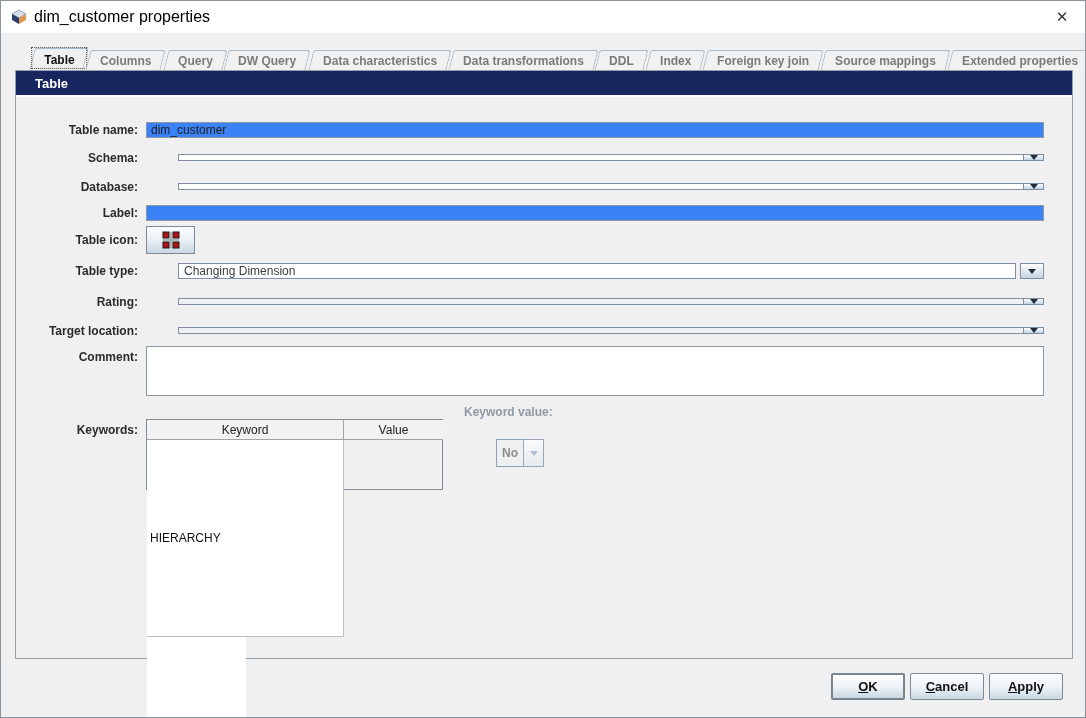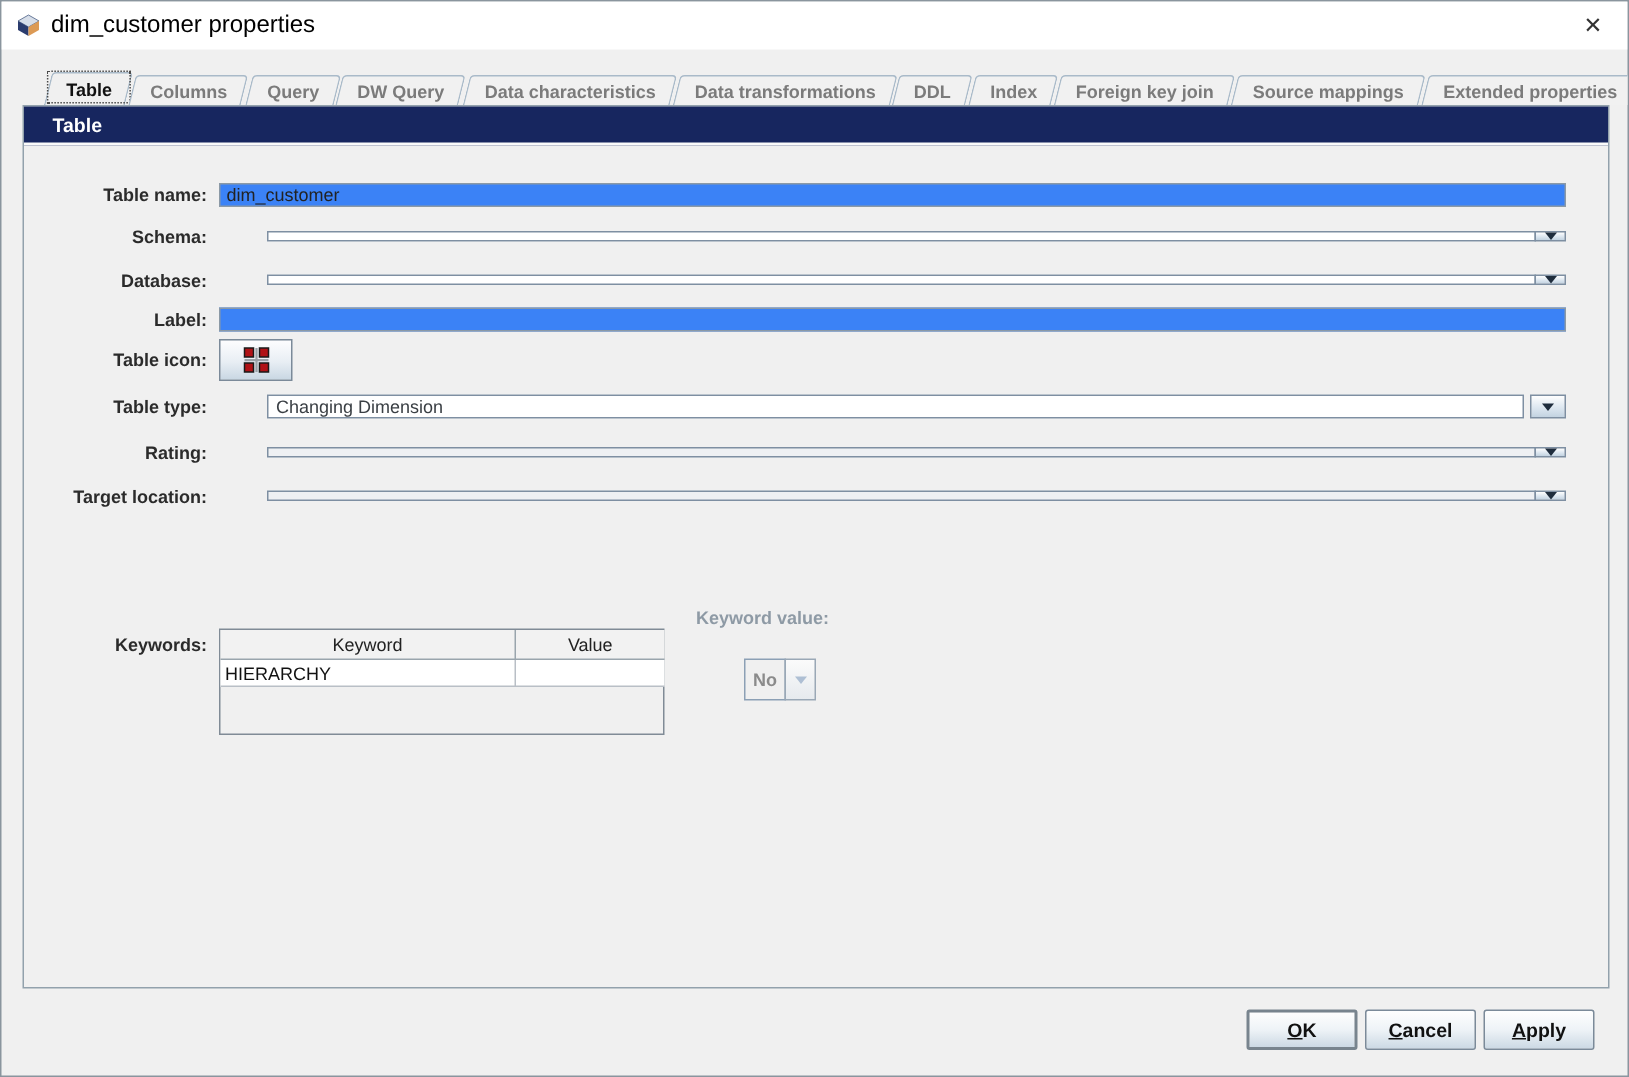--- a/index.html
+++ b/index.html
@@ -135,21 +135,21 @@
     border: 1px solid #808b96; background: #f0f0f0;
     display: flex; flex-direction: column;
   }
   .kw-header { display: flex; height: 20px; }
   .kw-header .kw-cell {
     background: #f2f2f2;
     border-right: 1px solid #9aa5ad; border-bottom: 1px solid #9aa5ad;
     display: flex; align-items: center; justify-content: center;
     color: #222;
   }
-  .kw-row { display: flex; height: 18px; }
+  .kw-row { display: flex; height: 18px; flex-direction: column; }
   .kw-row .kw-cell {
     background: #fff;
     border-right: 1px solid #b9bfc6; border-bottom: 1px solid #b9bfc6;
     display: flex; align-items: center;
     padding-left: 3px; color: #111;
   }
   .kw-col-keyword { width: 197px; flex: 0 0 197px; }
   .kw-col-value { width: 99px; flex: 0 0 99px; }
   .kw-header .kw-col-value, .kw-row .kw-col-value { border-right: none; }
   .kw-value-label {
@@ -306,20 +306,26 @@
       <div class="field-wrap">
         <div class="combo">
           <div class="combo-field gray"></div>
           <div class="combo-btn">
               <div class="arrow-down"></div>
             </div>
         </div>
       </div>
     </div>
 
+    <div class="frow top-align" style="top:275px; height:50px;">
+      <span class="flabel">Comment:</span>
+      <div class="field-wrap" style="height:50px;">
+        <textarea class="text-area" style=""></textarea>
+      </div>
+    </div>
 
     <div class="frow top-align" style="top:348px; height:82px;">
       <span class="flabel">Keywords:</span>
       <div class="kw-table">
         <div class="kw-header">
           <div class="kw-cell kw-col-keyword">Keyword</div>
           <div class="kw-cell kw-col-value">Value</div>
         </div>
         <div class="kw-row">
           <div class="kw-cell kw-col-keyword">HIERARCHY</div>

